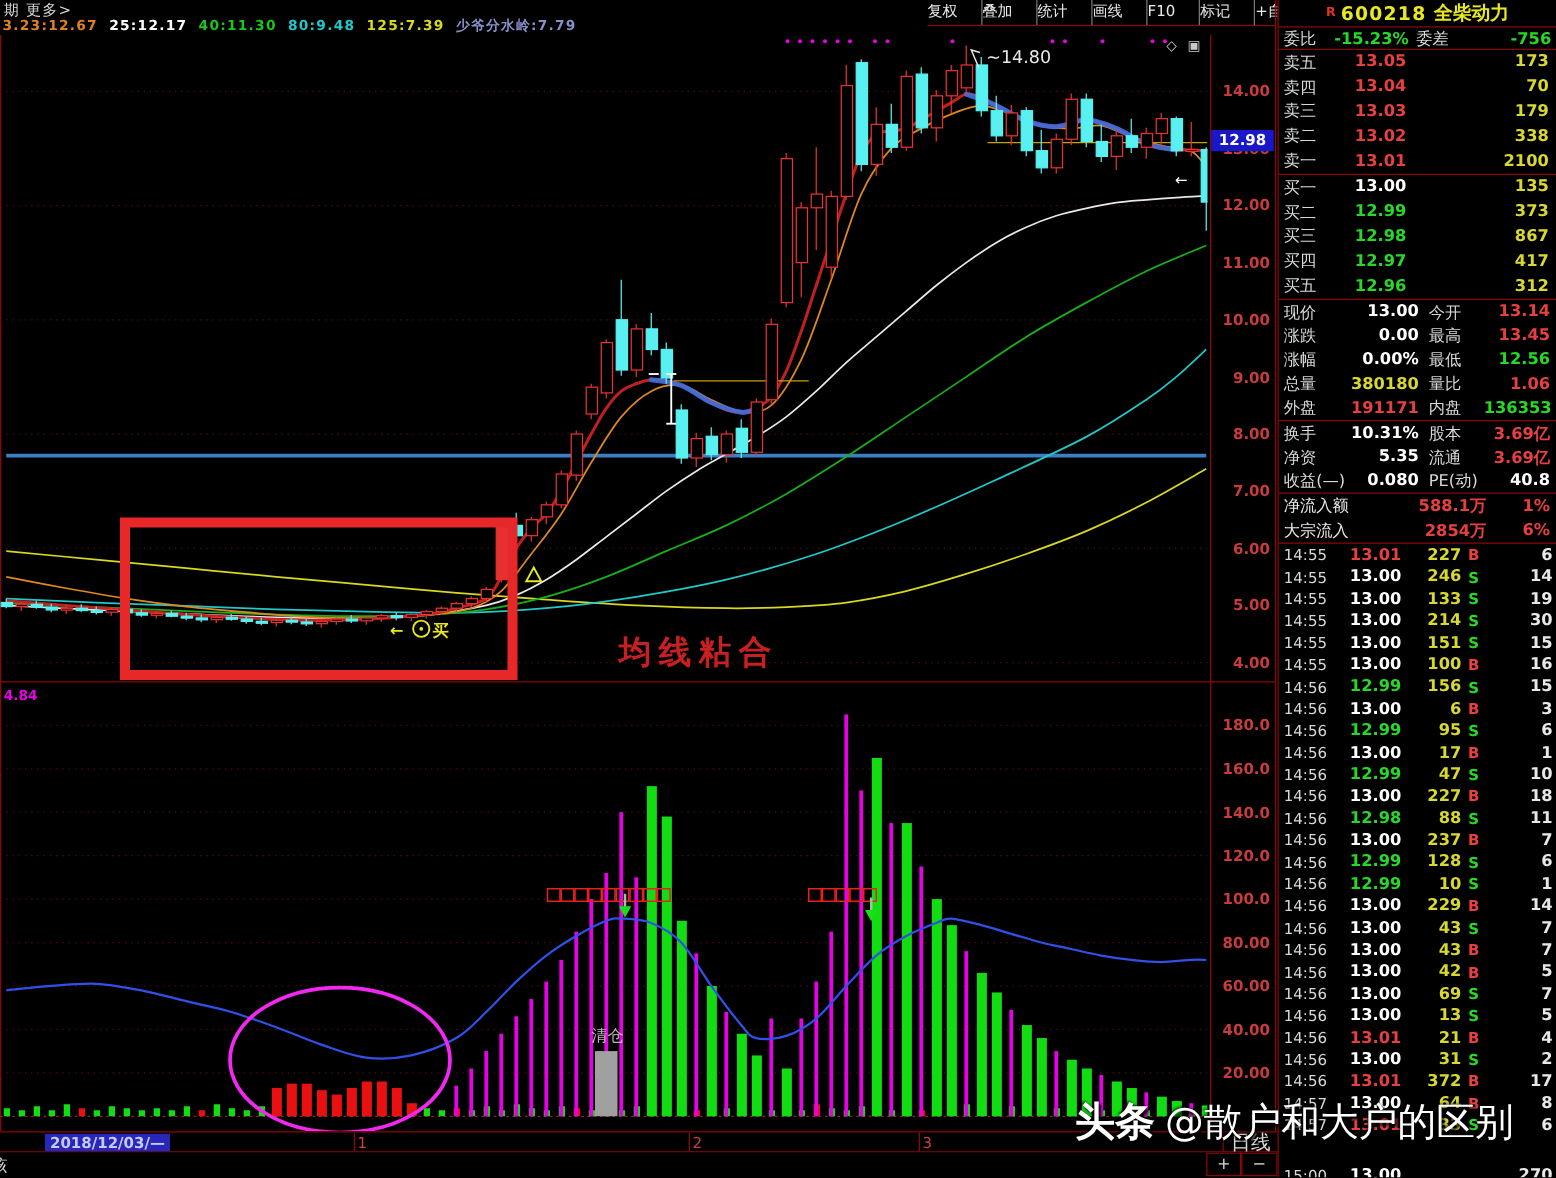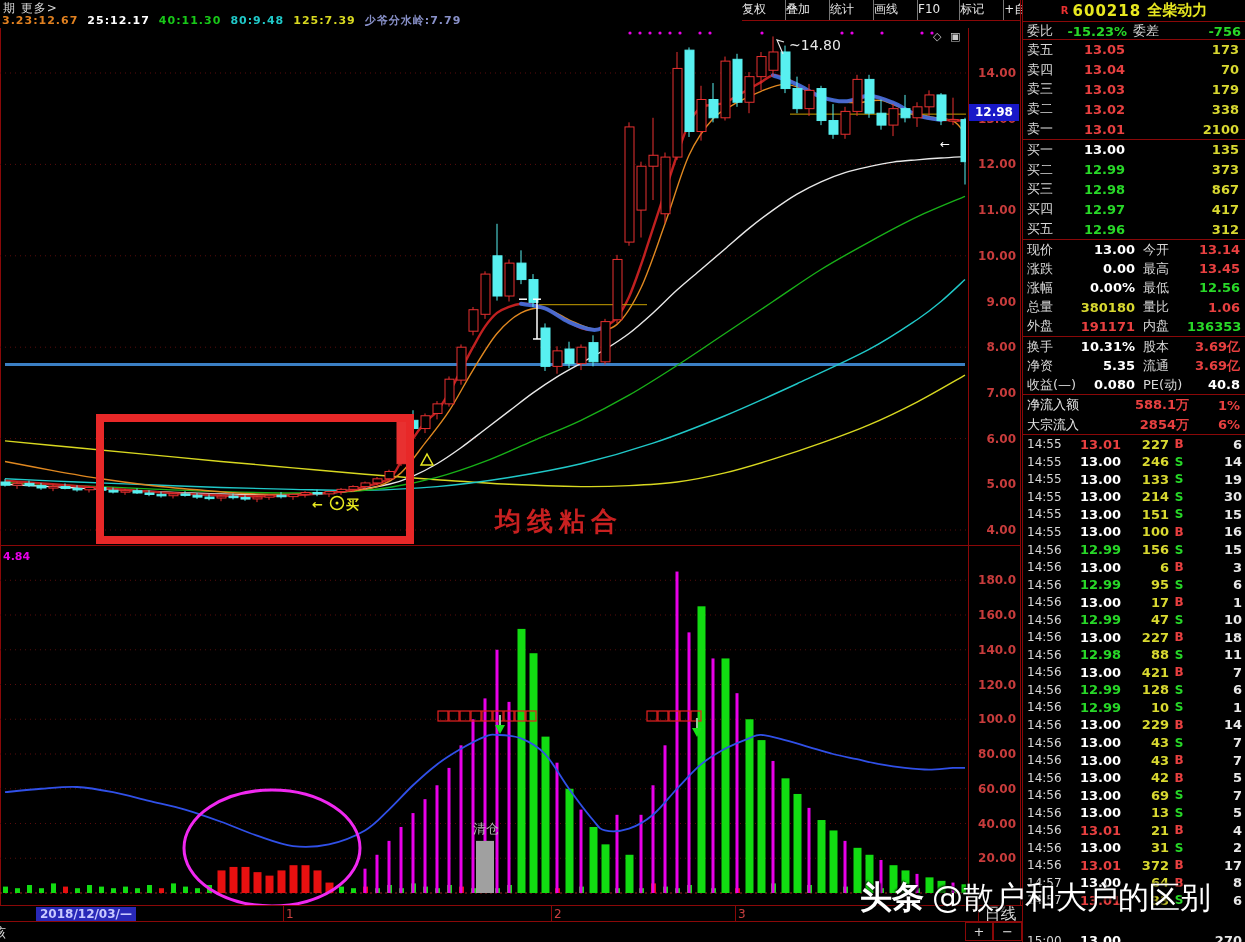--- a/index.html
+++ b/index.html
@@ -733,21 +733,21 @@
         <div class="trow">
           <span class="t">14:56</span>
           <span class="num" style="color: rgb(40, 216, 40);">12.98</span>
           <span class="num" style="color: rgb(216, 216, 48);">88</span>
           <span style="text-align: center; font-size: 12px; color: rgb(40, 216, 40);">S</span>
           <span class="num" style="color:#e8e8e8">11</span>
         </div>
         <div class="trow">
           <span class="t">14:56</span>
           <span class="num" style="color: rgb(255, 255, 255);">13.00</span>
-          <span class="num" style="color: rgb(216, 216, 48);">421</span>
+          <span class="num" style="color: rgb(216, 216, 48);">237</span>
           <span style="text-align: center; font-size: 12px; color: rgb(232, 64, 64);">B</span>
           <span class="num" style="color:#e8e8e8">7</span>
         </div>
         <div class="trow">
           <span class="t">14:56</span>
           <span class="num" style="color: rgb(40, 216, 40);">12.99</span>
           <span class="num" style="color: rgb(216, 216, 48);">128</span>
           <span style="text-align: center; font-size: 12px; color: rgb(40, 216, 40);">S</span>
           <span class="num" style="color:#e8e8e8">6</span>
         </div>

